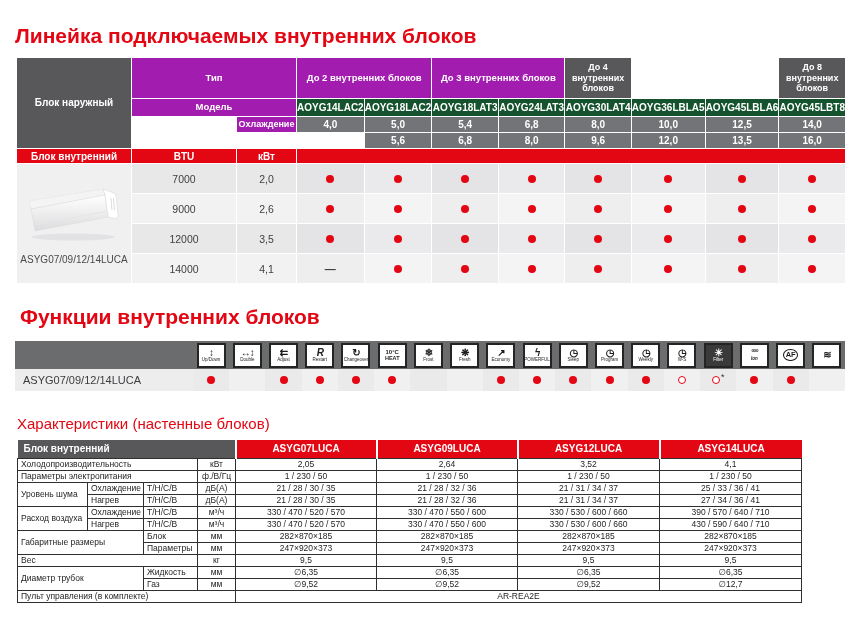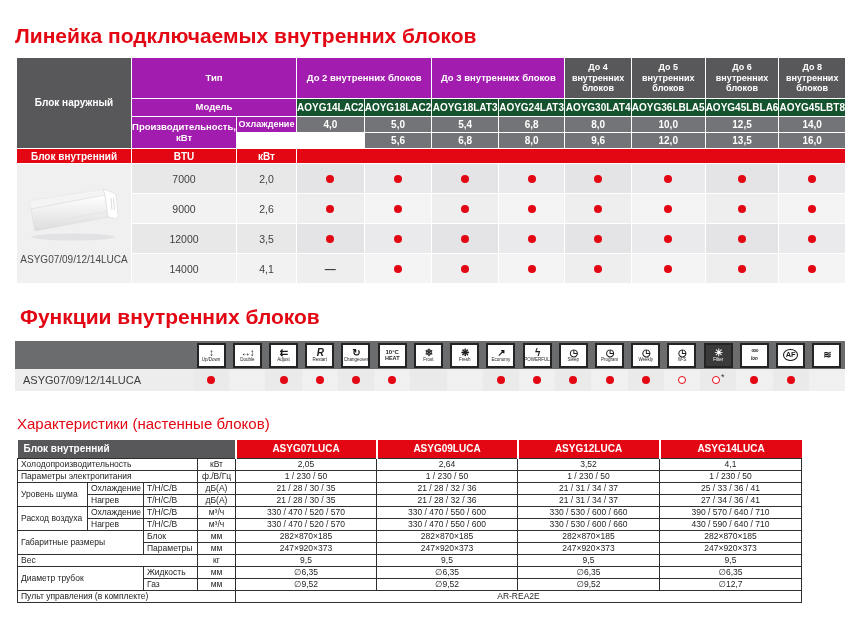--- a/index.html
+++ b/index.html
@@ -62,35 +62,32 @@
 <body>
 
 <h1 data-name="page-title-lineup">Линейка подключаемых внутренних блоков</h1>
 
 <div class="t1" data-name="lineup-table">
   <div class="hdk" style="grid-column:1;grid-row:1/span 4;" data-name="outdoor-unit-header">Блок наружный</div>
   <div class="hd" style="grid-column:2/span 2;grid-row:1;" data-name="type-header">Тип</div>
   <div class="hd" style="grid-column:4/span 2;grid-row:1;" data-name="group-header">До 2 внутренних блоков</div>
   <div class="hd" style="grid-column:6/span 2;grid-row:1;" data-name="group-header">До 3 внутренних блоков</div>
   <div class="hdk" style="grid-column:8;grid-row:1;font-size:9px;" data-name="group-header">До 4 внутренних блоков</div>
-  <div class="hdk" style="grid-column:9;grid-row:1;font-size:9px;" data-name="group-header">До 5 внутренних блоков</div>
-  <div class="hdk" style="grid-column:10;grid-row:1;font-size:9px;" data-name="group-header">До 6 внутренних блоков</div>
   <div class="hdk" style="grid-column:11;grid-row:1;font-size:9px;" data-name="group-header">До 8 внутренних блоков</div>
 
   <div class="hd" style="grid-column:2/span 2;grid-row:2;" data-name="model-header">Модель</div>
   <div class="mdl" style="grid-column:4;grid-row:2;" data-name="model-cell">AOYG14LAC2</div>
   <div class="mdl" style="grid-column:5;grid-row:2;" data-name="model-cell">AOYG18LAC2</div>
   <div class="mdl" style="grid-column:6;grid-row:2;" data-name="model-cell">AOYG18LAT3</div>
   <div class="mdl" style="grid-column:7;grid-row:2;" data-name="model-cell">AOYG24LAT3</div>
   <div class="mdl" style="grid-column:8;grid-row:2;" data-name="model-cell">AOYG30LAT4</div>
   <div class="mdl" style="grid-column:9;grid-row:2;" data-name="model-cell">AOYG36LBLA5</div>
   <div class="mdl" style="grid-column:10;grid-row:2;" data-name="model-cell">AOYG45LBLA6</div>
   <div class="mdl" style="grid-column:11;grid-row:2;" data-name="model-cell">AOYG45LBT8</div>
 
-  <div class="hd" style="grid-column:2;grid-row:3/span 2;" data-name="performance-header">Производительность, кВт</div>
   <div class="hd" style="grid-column:3;grid-row:3;font-size:9px;" data-name="cooling-header">Охлаждение</div>
   <div class="val" style="grid-column:4;grid-row:3;" data-name="cooling-value">4,0</div>
   <div class="val" style="grid-column:5;grid-row:3;" data-name="cooling-value">5,0</div>
   <div class="val" style="grid-column:6;grid-row:3;" data-name="cooling-value">5,4</div>
   <div class="val" style="grid-column:7;grid-row:3;" data-name="cooling-value">6,8</div>
   <div class="val" style="grid-column:8;grid-row:3;" data-name="cooling-value">8,0</div>
   <div class="val" style="grid-column:9;grid-row:3;" data-name="cooling-value">10,0</div>
   <div class="val" style="grid-column:10;grid-row:3;" data-name="cooling-value">12,5</div>
   <div class="val" style="grid-column:11;grid-row:3;" data-name="cooling-value">14,0</div>
 

